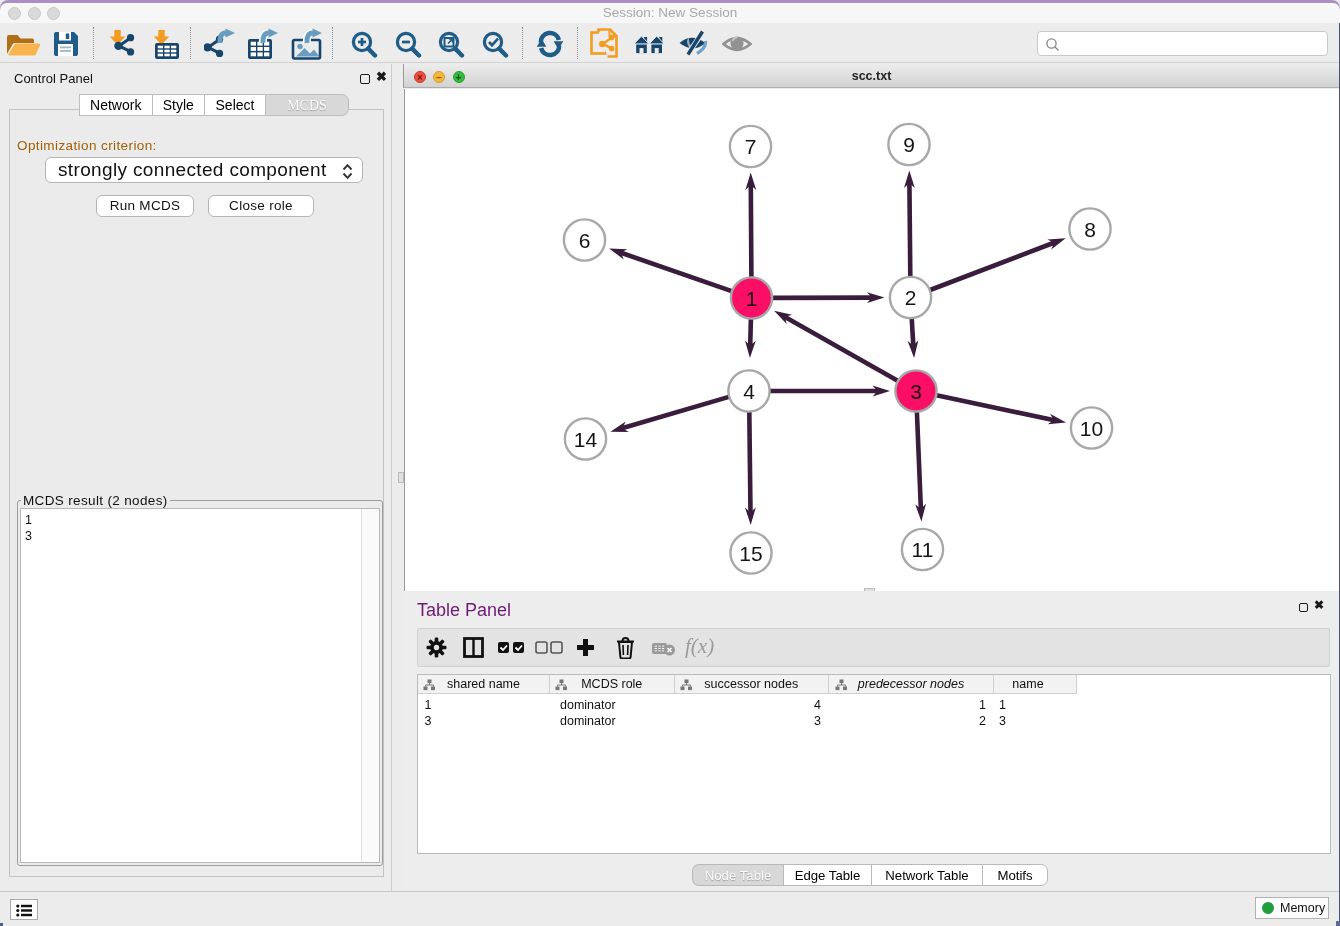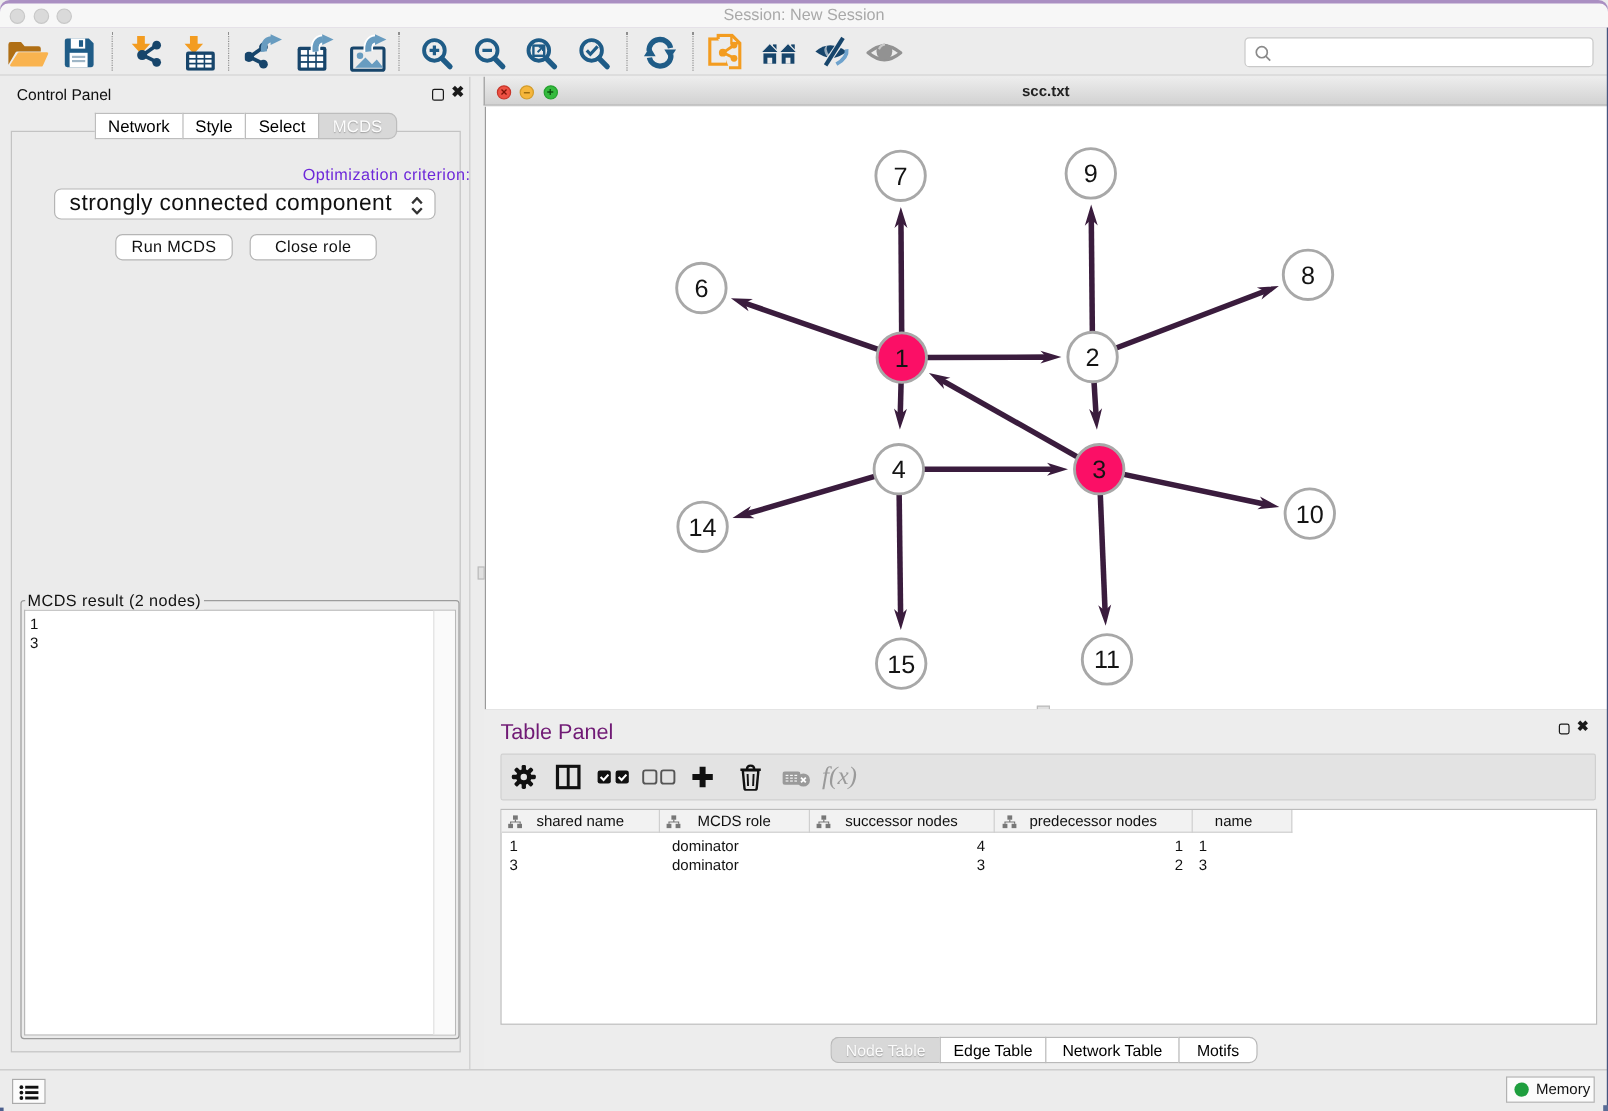--- a/index.html
+++ b/index.html
@@ -10,21 +10,21 @@
 #title{left:0;top:4.5px;width:1340px;text-align:center;font-size:13.5px;color:#a9a9a9;}
 #toolbar{left:0;top:23px;width:1340px;height:40px;background:#ececec;border-bottom:1px solid #d2d2d2;}
 .sep{top:27px;width:0;height:32px;border-left:1.5px dotted #8f8f8f;}
 #search{left:1037px;top:31px;width:291px;height:25px;background:#fff;border:1px solid #c9c9c9;border-radius:4px;}
 #cp-title{left:14px;top:71px;font-size:13px;color:#111;}
 #cp-float{left:360px;top:74px;width:10px;height:10px;border:1.6px solid #1a1a1a;border-radius:2px;}
 #cp-close{left:376px;top:69px;font-size:13px;font-weight:bold;color:#1a1a1a;}
 #cp-panel{left:9px;top:109px;width:375px;height:768px;background:#ebebeb;border:1px solid #c3c3c3;}
 .cptab{top:94px;height:22px;background:#fff;border:1px solid #bdbdbd;border-right:none;font-size:14px;color:#000;text-align:center;line-height:21px;}
 #tab-mcds{background:#d8d8d8;color:#fdfdfd;border-right:1px solid #bdbdbd;border-radius:0 7px 7px 0;text-shadow:0 1px 1px #9d9d9d;}
-#opt-label{left:17px;top:138px;width:375px;text-align:right;font-size:13.5px;letter-spacing:0.4px;color:#6d28d9;}
+#opt-label{left:17px;top:138px;width:375px;text-align:left;font-size:13.5px;letter-spacing:0.4px;color:#a16207;}
 #opt-select{left:45px;top:157px;width:318px;height:26px;background:#fff;border:1px solid #b5b5b5;border-radius:6px;font-size:19px;letter-spacing:0.35px;color:#111;line-height:24px;padding-left:12px;}
 .btn{height:22px;background:#fff;border:1px solid #b5b5b5;border-radius:6px;font-size:13.5px;letter-spacing:0.3px;color:#111;text-align:center;line-height:20px;}
 #btn-run{left:96px;top:195px;width:98px;}
 #btn-close{left:208px;top:195px;width:106px;}
 #mcds-box{left:17px;top:500px;width:366px;height:366px;border:1px solid #9c9c9c;border-radius:3px;}
 #mcds-legend{left:21px;top:493px;background:#ebebeb;padding:0 2px;font-size:13.5px;letter-spacing:0.35px;color:#111;}
 #mcds-white{left:20px;top:508px;width:360px;height:355px;background:#fff;border:1px solid #b9b9b9;font-size:12.5px;color:#111;line-height:16px;padding:3px 0 0 4px;}
 #mcds-scroll{left:361px;top:509px;width:18px;height:353px;background:#fafafa;border-left:1px solid #e0e0e0;}
 #vdiv{left:391px;top:64px;width:12px;height:827px;background:#ececec;border-left:1px solid #cccccc;}
 #vgrip{left:398px;top:472px;width:6px;height:11px;background:#e0e0e0;border:1px solid #bbb;}
@@ -212,21 +212,21 @@
       <circle cx="6.5" cy="6.5" r="4.6" fill="none" stroke="#8a8a8a" stroke-width="1.4"></circle>
       <line x1="9.8" y1="9.8" x2="13.5" y2="13.5" stroke="#8a8a8a" stroke-width="1.4"></line>
     </svg>
 <div class="abs" id="cp-title">Control Panel</div>
 <div class="abs" id="cp-float"></div>
 <div class="abs" id="cp-close">✖</div>
 <div class="abs" id="cp-panel"></div>
 <div class="abs cptab" style="left:79px;width:72.5px;">Network</div>
 <div class="abs cptab" style="left:151.5px;width:52.5px;">Style</div>
 <div class="abs cptab" style="left:204px;width:61px;">Select</div>
-<div class="abs cptab" id="tab-mcds" style="left:265px;width:66px;">MCDS</div>
+<div class="abs cptab" id="tab-mcds" style="left:265px;width:84px;font-family:Liberation Serif, serif;">MCDS</div>
 <div class="abs" id="opt-label">Optimization criterion:</div>
 <div class="abs" id="opt-select">strongly connected component<svg class="abs" style="right:9px;top:5.5px;" width="11" height="15" viewBox="0 0 11 15">
         <path d="M1.5 5.5 L5.5 1.2 L9.5 5.5" fill="none" stroke="#333" stroke-width="1.9"></path>
         <path d="M1.5 9.5 L5.5 13.8 L9.5 9.5" fill="none" stroke="#333" stroke-width="1.9"></path>
       </svg></div>
 <div class="abs btn" id="btn-run">Run MCDS</div>
 <div class="abs btn" id="btn-close">Close role</div>
 <div class="abs" id="mcds-box"></div>
 <div class="abs" id="mcds-white">1<br>3</div>
 <div class="abs" id="mcds-scroll"></div>
@@ -344,21 +344,21 @@
       <rect x="10.0" y="9.4" width="2.3" height="0.9" fill="#fff"></rect>
       <circle cx="17.5" cy="9" r="5.5" fill="#9a9a9a"></circle>
       <path d="M15.5 7 l4 4 m0-4 l-4 4" stroke="#fff" stroke-width="1.5"></path>
     </svg>
     <div class="abs" style="left:685px;top:634px;font-family:'Liberation Serif',serif;font-style:italic;font-size:21px;color:#9a9a9a;text-align:right;">f(x)</div>
 <div class="abs" id="tbl">
   <div class="abs" id="tbl-header"></div>
   <div class="abs hcell" style="left:0;width:132px;">shared name</div>
   <div class="abs hcell" style="left:132px;width:124.5px;">MCDS role</div>
   <div class="abs hcell" style="left:256.5px;width:154.5px;">successor nodes</div>
-  <div class="abs hcell" style="left:411px;width:165px;">predecessor nodes</div>
+  <div class="abs hcell" style="left:411px;width:165px;font-style:italic;">predecessor nodes</div>
   <div class="abs hcell" style="left:576px;width:83px;padding-right:14px;">name</div>
   <svg class="abs hicon" style="left:5px;" width="13" height="12" viewBox="0 0 13 12">
         <rect x="4.5" y="0.5" width="4" height="3.6" fill="#777"></rect>
         <rect x="0.5" y="7.5" width="4" height="3.6" fill="#777"></rect>
         <rect x="8" y="7.5" width="4" height="3.6" fill="#777"></rect>
         <path d="M6.5 4 v2 M2.5 7.5 v-1.5 h8 v1.5" stroke="#777" stroke-width="1" fill="none"></path>
       </svg>
       <svg class="abs hicon" style="left:137px;" width="13" height="12" viewBox="0 0 13 12">
         <rect x="4.5" y="0.5" width="4" height="3.6" fill="#777"></rect>
         <rect x="0.5" y="7.5" width="4" height="3.6" fill="#777"></rect>

